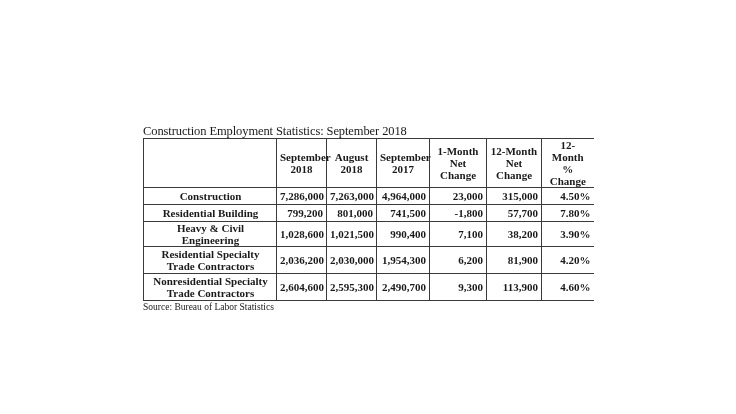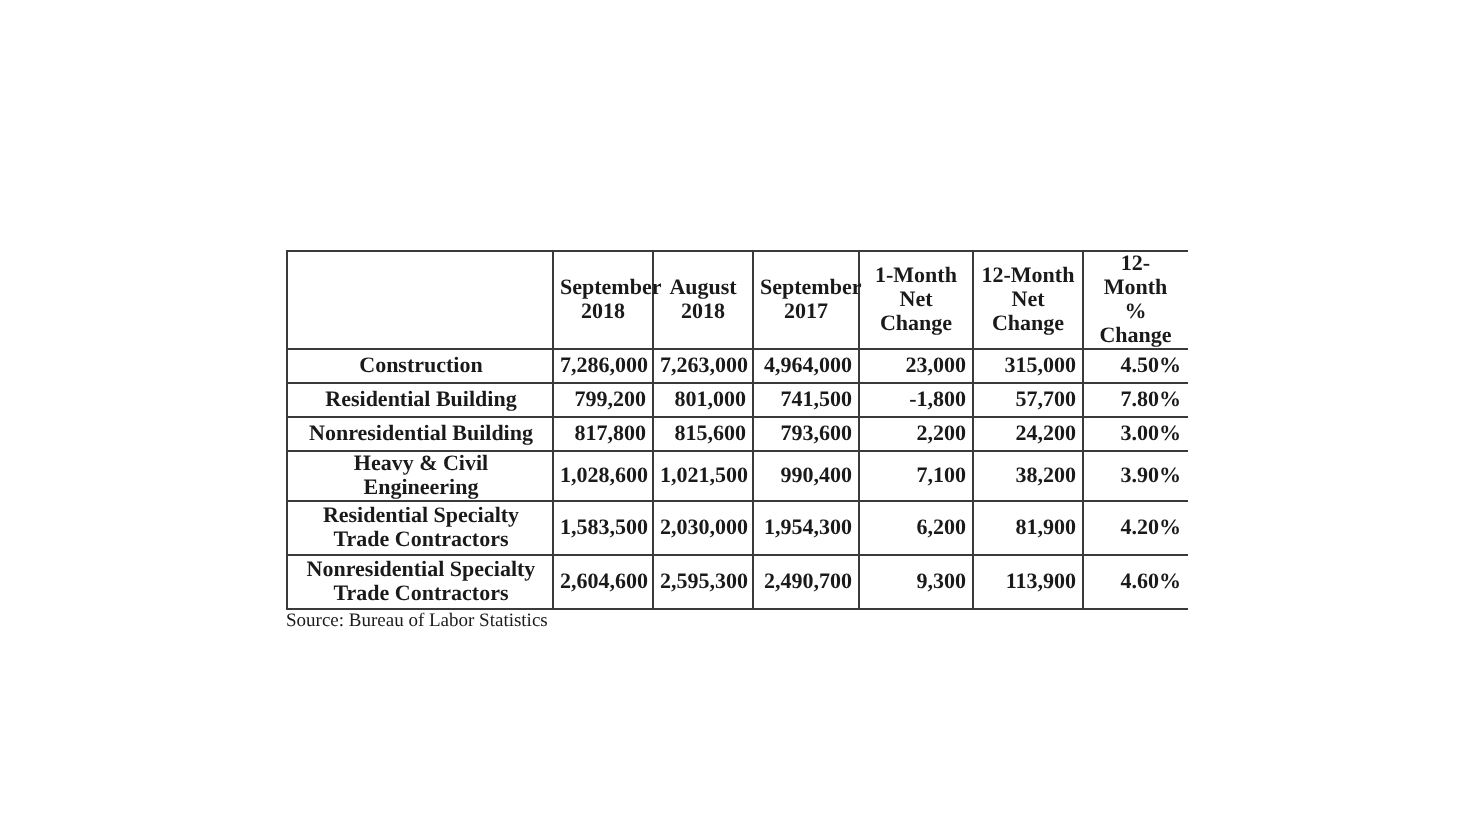--- a/index.html
+++ b/index.html
@@ -70,20 +70,21 @@
       font-size: 9.5px;
       line-height: 11px;
       margin-top: 1px;
       white-space: nowrap;
     }
   </style>
 </head>
 <body>
 
 <div class="doc">
+  <div class="title">Construction Employment Statistics: September 2018</div>
 
   <table class="stats">
     <colgroup>
       <col class="c0">
         <col class="c1">
         <col class="c2">
         <col class="c3">
         <col class="c4">
         <col class="c5">
         <col class="c6">
@@ -130,40 +131,31 @@
       <tr class="r1">
         <td class="label">Residential Building</td>
         <td class="num">799,200</td>
         <td class="num">801,000</td>
         <td class="num">741,500</td>
         <td class="num">-1,800</td>
         <td class="num">57,700</td>
         <td class="num">7.80%</td>
       </tr>
       <tr class="r1">
-        <td class="label">Nonresidential Building</td>
-        <td class="num">817,800</td>
-        <td class="num">815,600</td>
-        <td class="num">793,600</td>
-        <td class="num">2,200</td>
-        <td class="num">24,200</td>
-        <td class="num">3.00%</td>
-      </tr>
-      <tr class="r1">
         <td class="label">Heavy &amp; Civil Engineering</td>
         <td class="num">1,028,600</td>
         <td class="num">1,021,500</td>
         <td class="num">990,400</td>
         <td class="num">7,100</td>
         <td class="num">38,200</td>
         <td class="num">3.90%</td>
       </tr>
       <tr class="r2">
         <td class="label">Residential Specialty Trade Contractors</td>
-        <td class="num">1,583,500</td>
+        <td class="num">2,036,200</td>
         <td class="num">2,030,000</td>
         <td class="num">1,954,300</td>
         <td class="num">6,200</td>
         <td class="num">81,900</td>
         <td class="num">4.20%</td>
       </tr>
       <tr class="r2">
         <td class="label">Nonresidential Specialty Trade Contractors</td>
         <td class="num">2,604,600</td>
         <td class="num">2,595,300</td>

